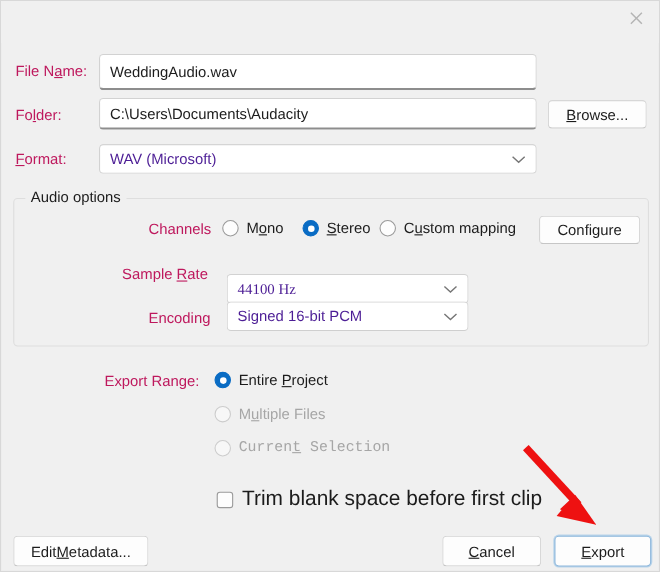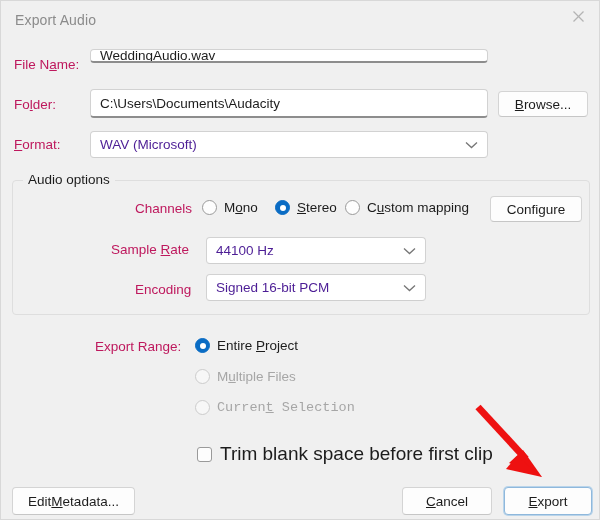--- a/index.html
+++ b/index.html
@@ -204,31 +204,30 @@
     width: 600px; height: 520px;
     pointer-events: none;
   }
 </style>
 </head>
 <body>
 
 <div class="dialog">
 
   <div class="titlebar">
-    <div class="titlebar-title">Export Audio</div>
     <div class="close-btn">
       <svg width="13" height="13" viewBox="0 0 13 13" aria-hidden="true">
         <line x1="1.5" y1="1.5" x2="11.5" y2="11.5" stroke="#b4b4b4" stroke-width="1.3"></line>
         <line x1="11.5" y1="1.5" x2="1.5" y2="11.5" stroke="#b4b4b4" stroke-width="1.3"></line>
       </svg>
     </div>
   </div>
 
   <div class="label" style="left:13px; top:56px;"><span>File N</span><u>a</u><span>me:</span></div>
-  <div class="textinput" style="left:89px; top:48px; width:398px; height:14px;">
+  <div class="textinput" style="left:89px; top:48px; width:398px; height:33px;">
     <span>WeddingAudio.wav</span>
   </div>
 
   <div class="label" style="left:13px; top:96px;"><span>Fo</span><u>l</u><span>der:</span></div>
   <div class="textinput" style="left:89px; top:88px; width:398px; height:29px;">
     <span>C:\Users\Documents\Audacity</span>
   </div>
   <div class="btn" style="left:497px; top:90px; width:90px; height:26px;">
     <span></span>
       <u>B</u>
@@ -261,21 +260,21 @@
   </div>
 
   <div class="radio-wrap" style="left:344px; top:199px;">
     <span class="radio"></span>
     <span class="radio-label"><span>C</span><u>u</u><span>stom mapping</span></span>
   </div>
 
   <div class="btn" style="left:489px; top:195px; width:92px; height:26px;">Configure</div>
 
   <div class="label" style="left:110px; top:241px;"><span>Sample </span><u>R</u><span>ate</span></div>
-  <div class="combo" style="left:205px; top:236px; width:220px; height:27px;">
+  <div class="combo" style="left:205px; top:248px; width:220px; height:27px;font-family:Liberation Serif, serif;">
     <span>44100 Hz</span>
     <span class="chev">
       <svg width="13" height="8" viewBox="0 0 13 8" aria-hidden="true">
         <polyline points="1,1.5 6.5,6.5 12,1.5" fill="none" stroke="#767676" stroke-width="1.3"></polyline>
       </svg>
     </span>
   </div>
 
   <div class="label" style="left:134px; top:281px;">Encoding</div>
   <div class="combo" style="left:205px; top:273px; width:220px; height:27px;">

